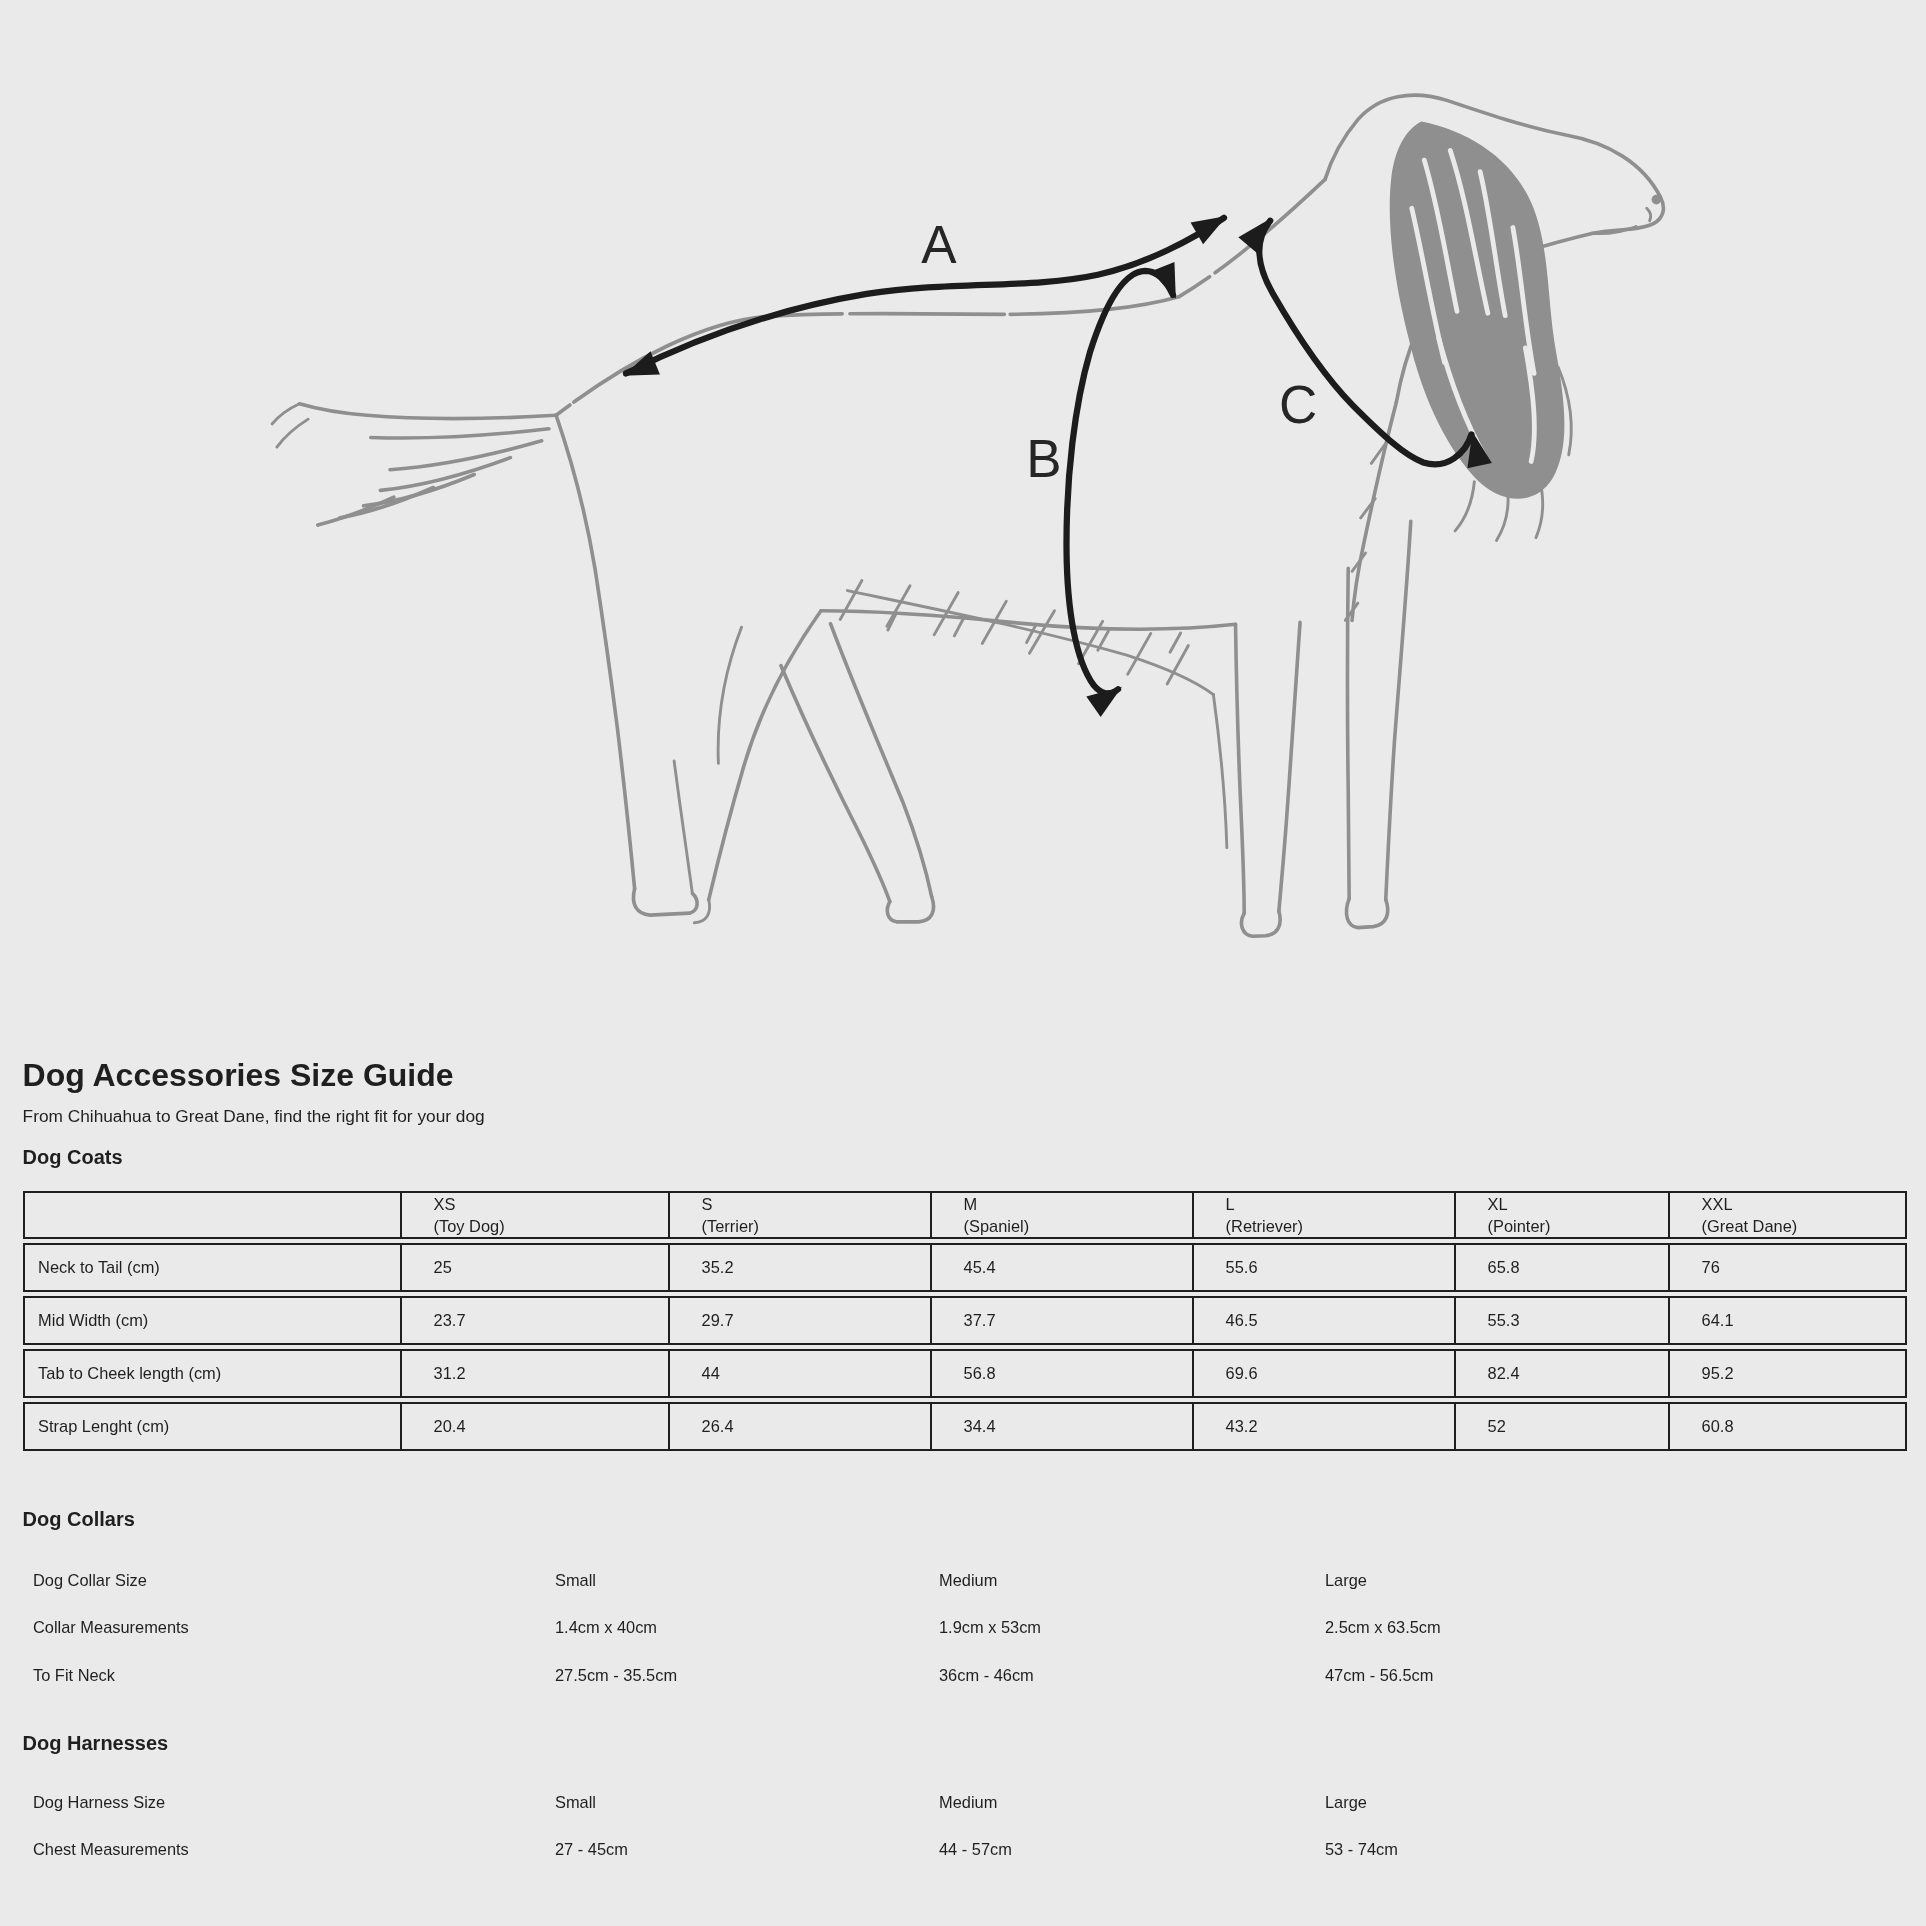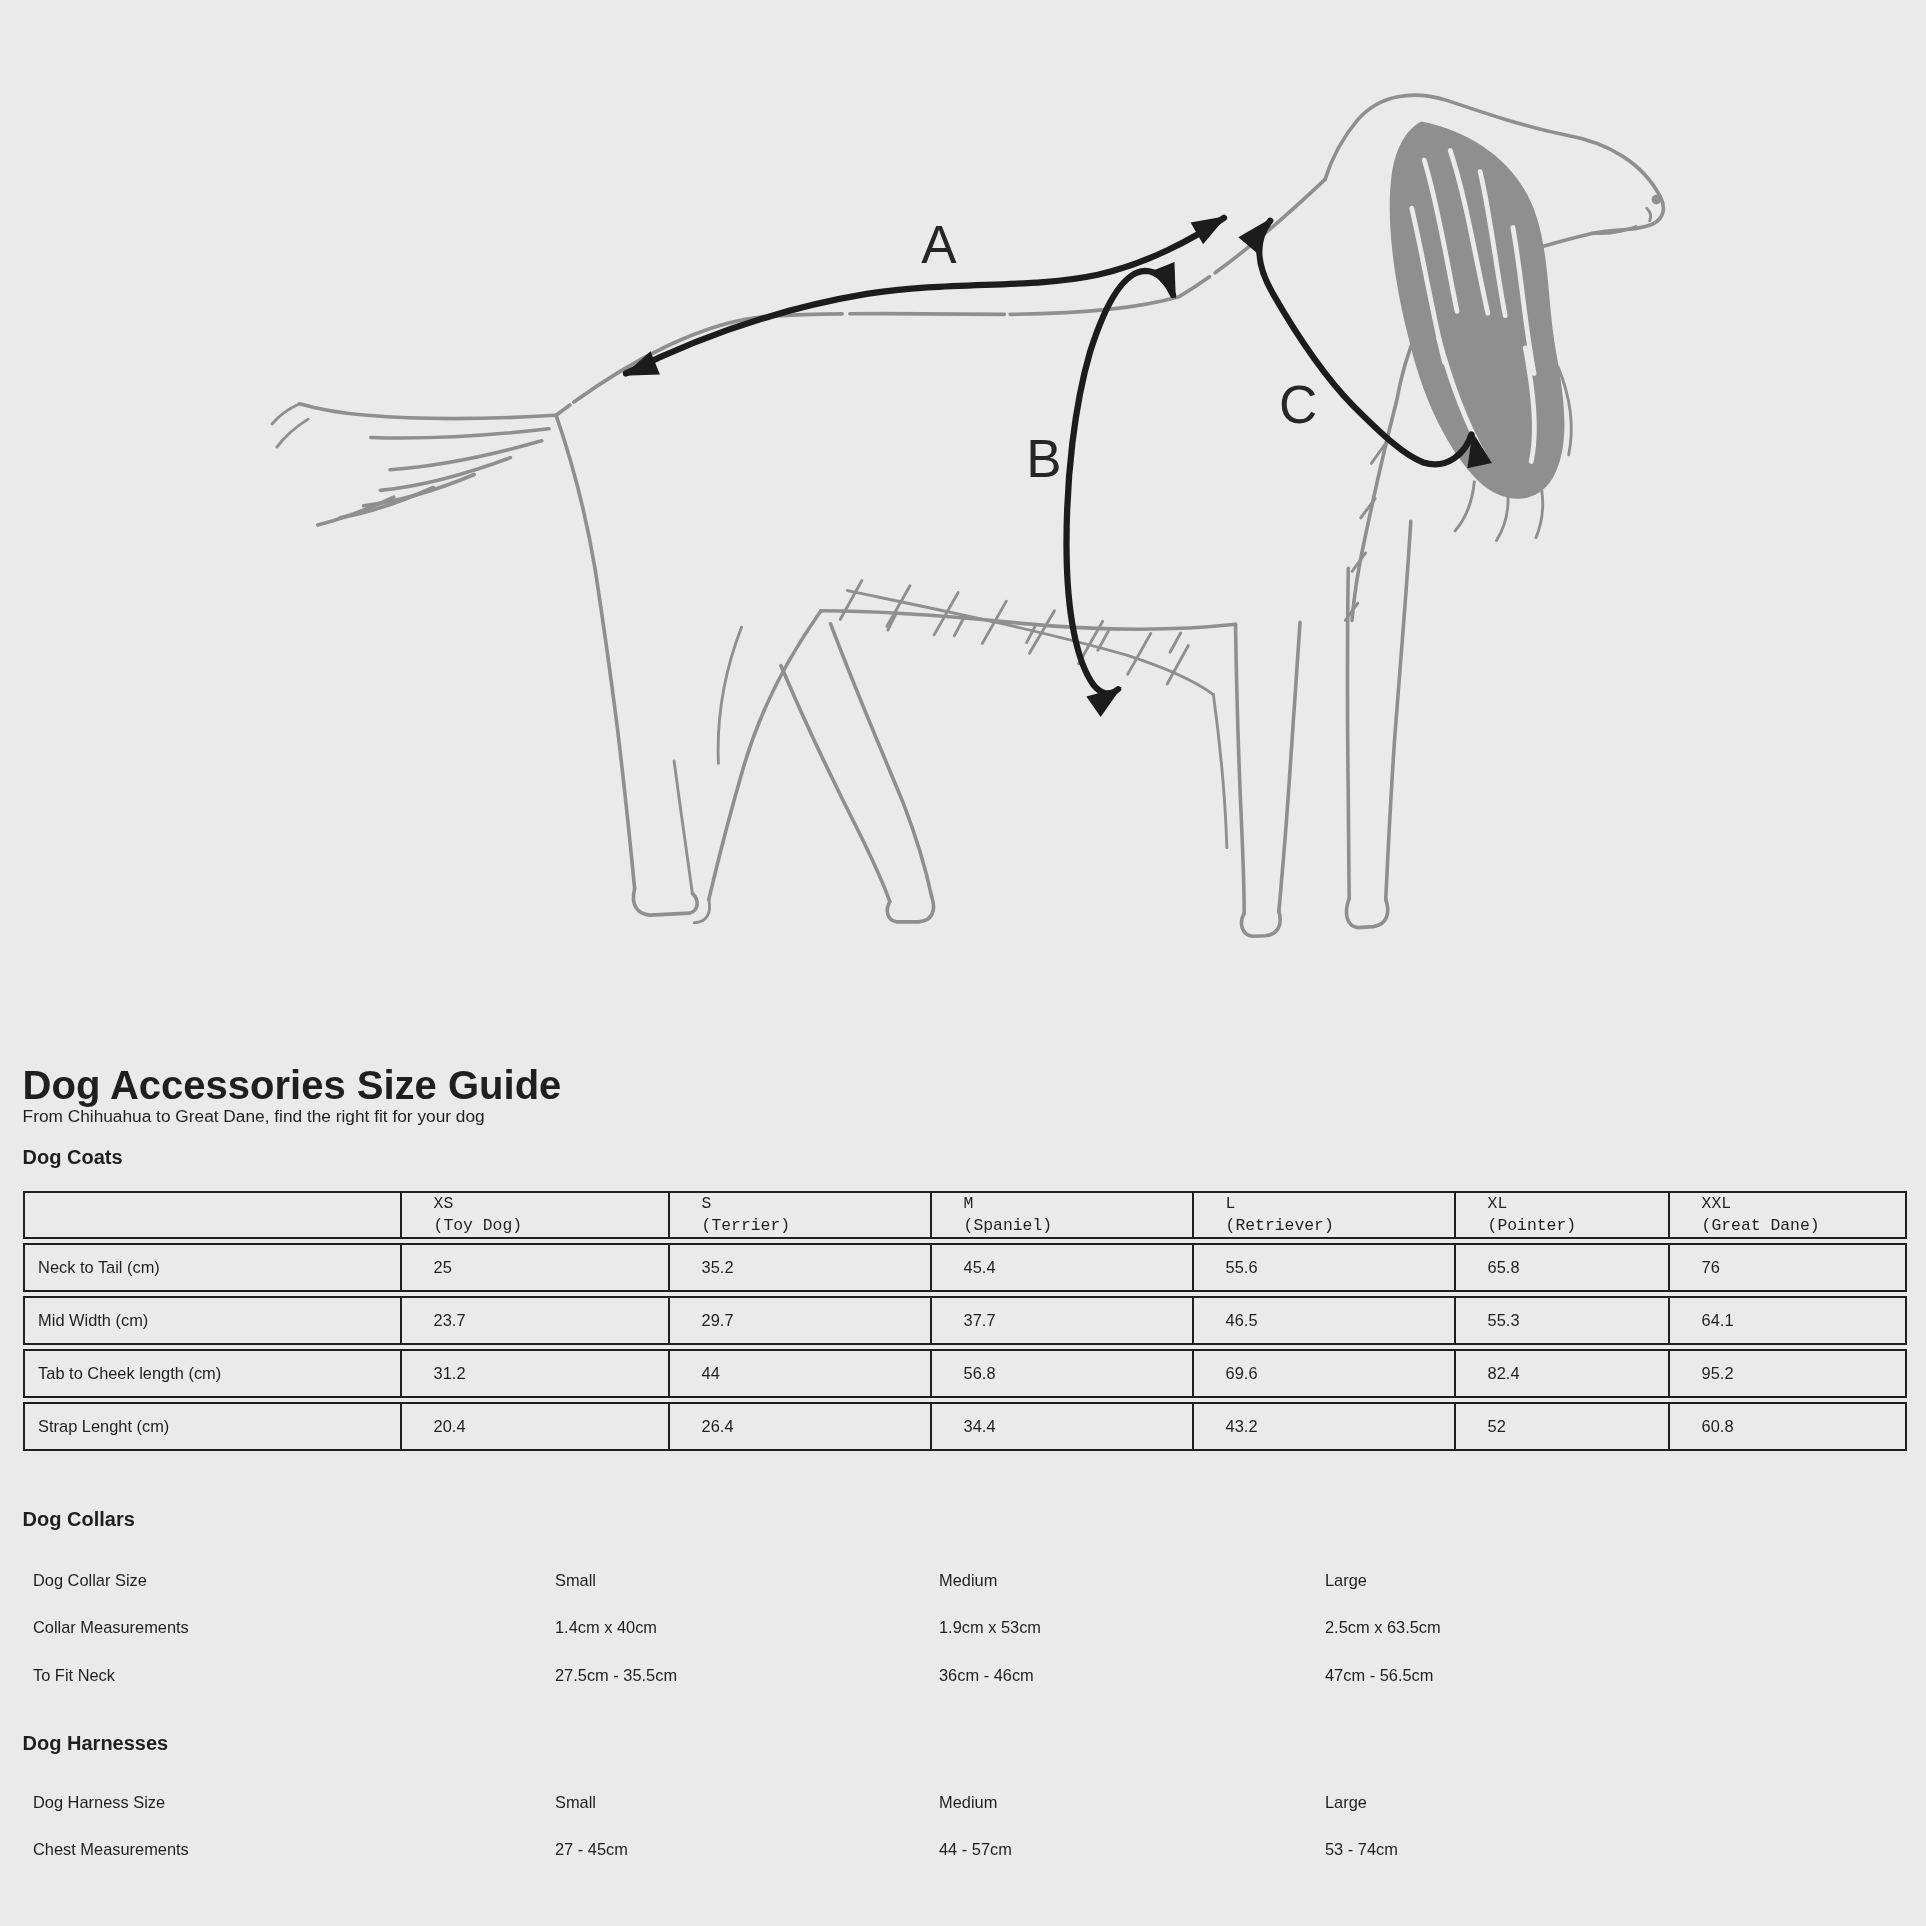--- a/index.html
+++ b/index.html
@@ -15,35 +15,35 @@
   .sk{stroke:var(--sketch);fill:none;stroke-width:7.5;stroke-linecap:round;stroke-linejoin:round;}
   .sk-thin{stroke:var(--sketch);fill:none;stroke-width:6;stroke-linecap:round;}
   .sk-fill{fill:var(--sketch);stroke:none;}
   .sk-gap{stroke:var(--bg);fill:none;stroke-width:10;stroke-linecap:round;}
   .arrow{stroke:var(--arrow);fill:none;stroke-width:13;stroke-linecap:round;}
   .arrowhead{fill:var(--arrow);stroke:none;}
   .measure-letter{fill:#262626;font-size:110px;font-weight:400;text-anchor:middle;
                   font-family:"Liberation Sans","DejaVu Sans",sans-serif;}
 
   
-  .title{position:absolute;left:22.6px;top:1036px;font-size:40px;font-weight:700;letter-spacing:0;text-align:right;}
+  .title{position:absolute;left:22.6px;top:1036px;font-size:32px;font-weight:700;letter-spacing:0;text-align:right;}
   .subtitle{position:absolute;left:22.6px;top:1089px;font-size:17.3px;font-weight:400;}
   .section-heading{position:absolute;left:22.6px;font-size:20px;font-weight:700;}
   .h-coats{top:1146px;}
   .h-collars{top:1508px;}
   .h-harnesses{top:1732px;}
 
   
   .coats-table{position:absolute;left:22.6px;top:1187px;width:1884px;
                border-collapse:separate;border-spacing:0 4.3px;table-layout:fixed;}
   .coats-table td{border-top:2.4px solid var(--border);border-bottom:2.4px solid var(--border);
                   border-left:2.4px solid var(--border);vertical-align:middle;
                   font-size:16.4px;padding:0 4.8px 0 32px;box-sizing:border-box;}
   .coats-table td:last-child{border-right:2.4px solid var(--border);}
-  .coats-table .hrow td{height:39px;font-family:Liberation Mono, monospace;}
+  .coats-table .hrow td{height:39px;}
   .coats-table .drow td{height:49px;}
   .coats-table td.rowlabel{padding-left:13.5px;margin-top:39px;}
   .coats-table .colhead div{line-height:22px;}
 
   
   .spec-row{position:absolute;left:33px;width:1878px;display:grid;
             grid-template-columns:522px 384px 386px 530px;font-size:16.4px;line-height:21px;}
   .cr1{top:1570px;} .cr2{top:1617px;} .cr3{top:1665px;}
   .hr1{top:1792px;} .hr2{top:1839px;}
 </style>

